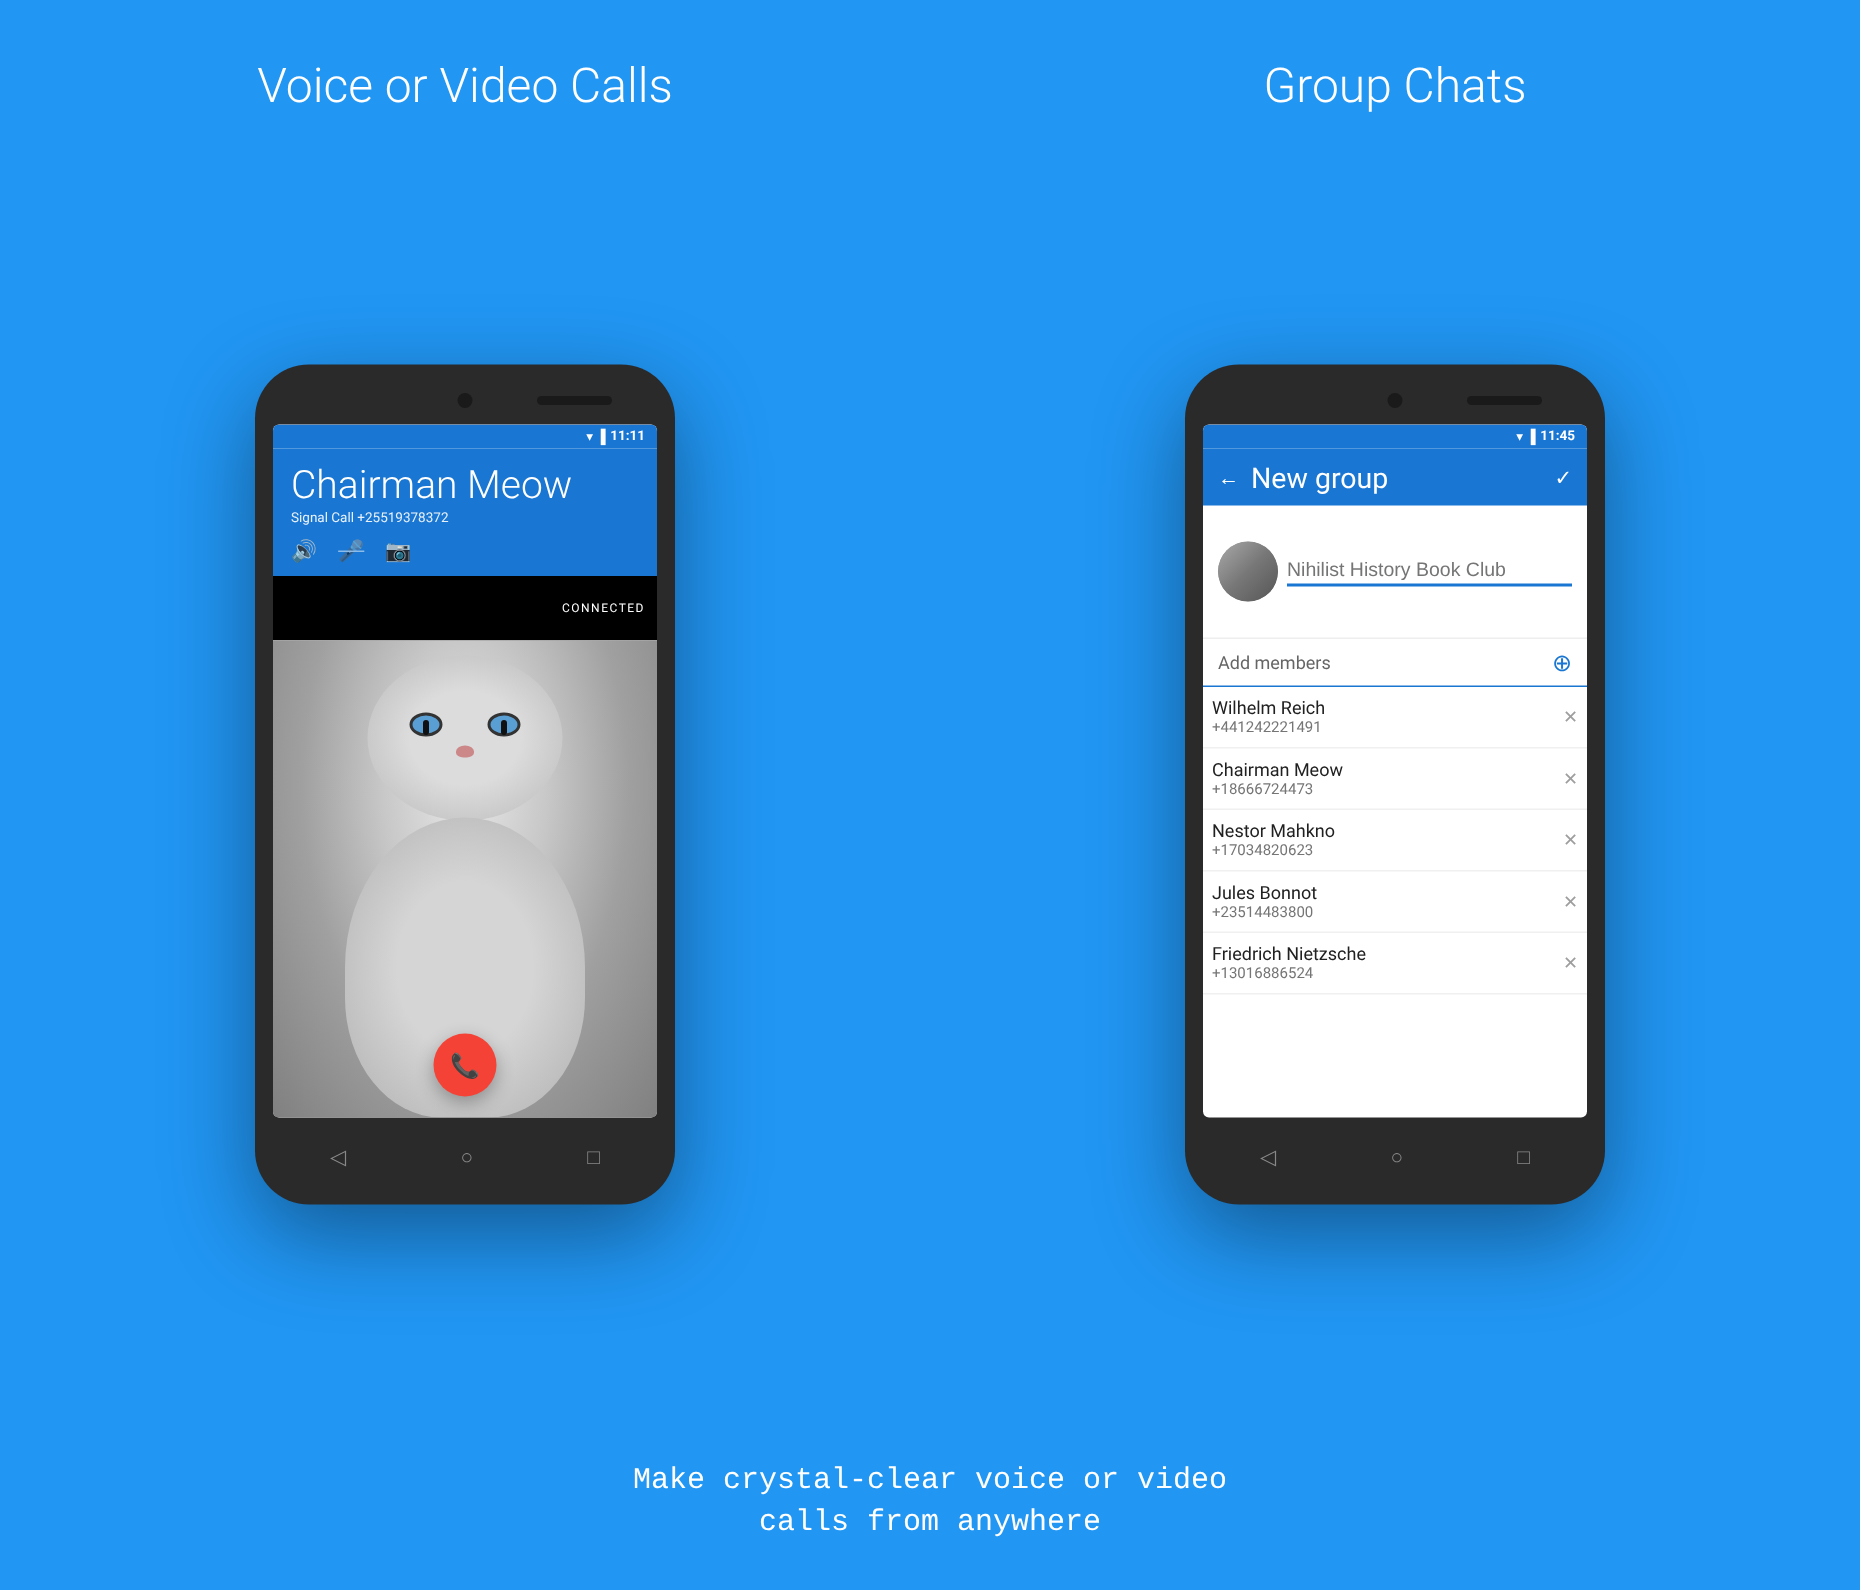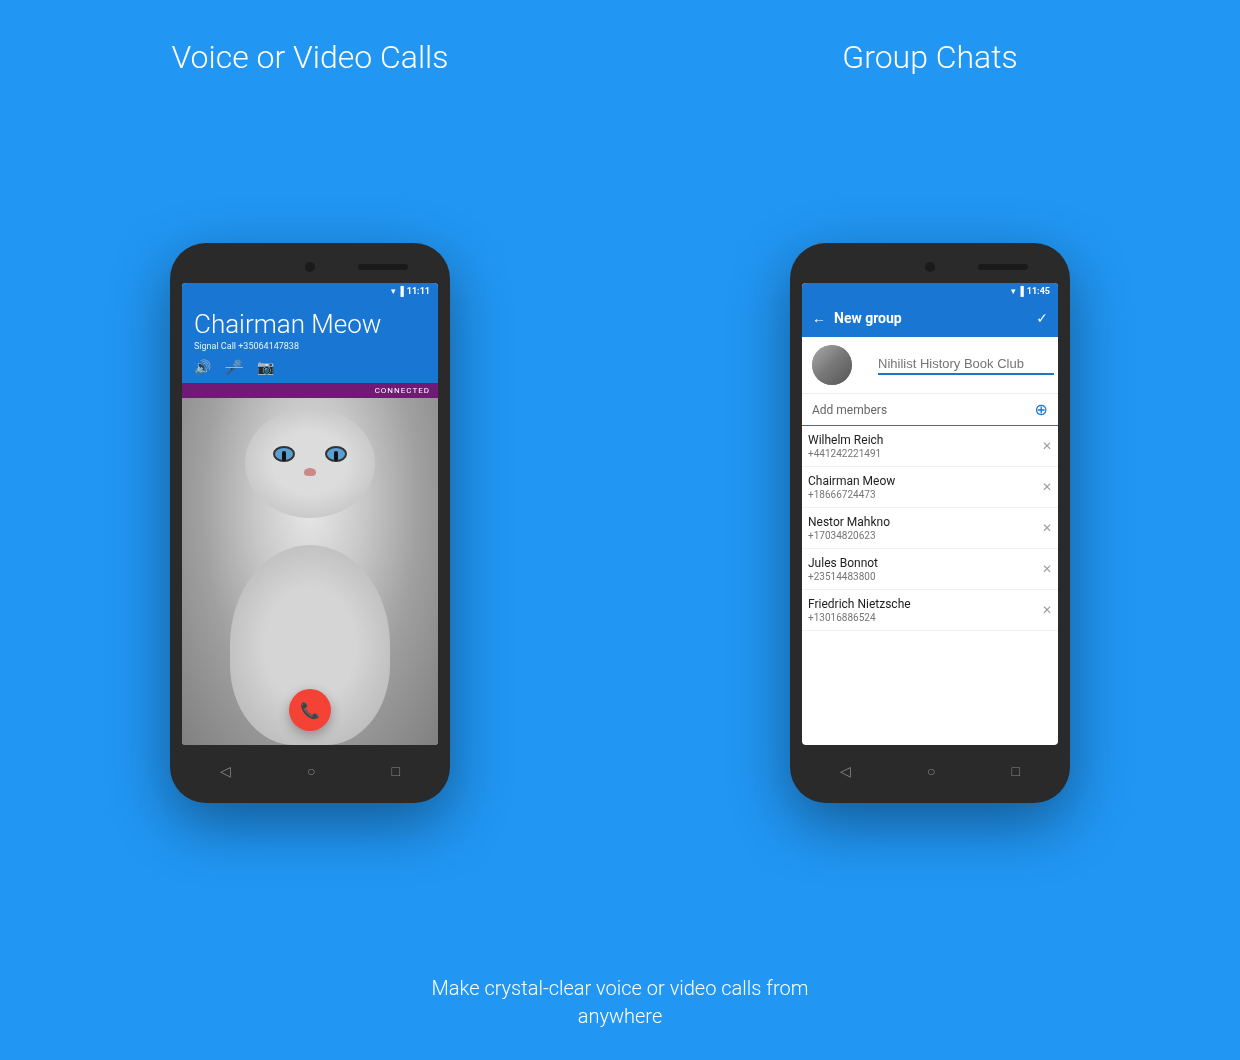--- a/index.html
+++ b/index.html
@@ -142,23 +142,23 @@
     .call-icon {
       color: white;
       font-size: 14px;
       opacity: 0.9;
     }
     .call-icon.muted {
       opacity: 0.5;
       text-decoration: line-through;
     }
     .connected-bar {
-      background: #701a75;
+      background: #000000;
       text-align: right;
-      padding: 3px 8px;
+      padding: 17px 8px;
       font-size: 8px;
       color: white;
       letter-spacing: 1px;
     }
     .cat-image {
       flex: 1;
       background: linear-gradient(to bottom, #d0d0d0 0%, #b0b0b0 40%, #909090 100%);
       display: flex;
       align-items: center;
       justify-content: center;
@@ -248,32 +248,32 @@
       align-items: center;
       gap: 8px;
       height: 38px;
     }
     .back-arrow {
       font-size: 14px;
       color: white;
     }
     .header-title {
       flex: 1;
-      font-size: 14px;
-      font-weight: 700;
+      font-size: 19px;
+      font-weight: 400;
     }
     .check-icon {
       font-size: 14px;
       color: white;
     }
     .group-name-row {
-      padding: 8px 10px;
-      display: flex;
-      align-items: center;
-      gap: 26px;
+      padding: 24px 10px;
+      display: flex;
+      align-items: center;
+      gap: 6px;
       border-bottom: 1px solid #eee;
     }
     .group-avatar {
       width: 40px;
       height: 40px;
       border-radius: 50%;
       background: linear-gradient(135deg, #999 0%, #666 100%);
       flex-shrink: 0;
       overflow: hidden;
       display: flex;
@@ -340,20 +340,21 @@
       justify-content: space-around;
       padding: 24px 0 30px;
     }
     .caption {
       width: 440px;
       text-align: center;
       color: white;
       font-size: 20px;
       font-weight: 300;
       line-height: 1.4;
+      font-family: Liberation Mono, monospace;
     }
   </style>
 </head>
 <body>
 
 <div class="page-layout">
 
   <div class="titles-row">
     <h2 class="section-title">Voice or Video Calls</h2>
     <h2 class="section-title">Group Chats</h2>
@@ -371,21 +372,21 @@
         <div class="status-bar">
           <div class="signal-icons">
             <span>▾</span>
             <span>▐</span>
           </div>
           <span class="time">11:11</span>
         </div>
 
         <div class="call-header">
           <div class="call-name">Chairman Meow</div>
-          <div class="call-subtitle">Signal Call  +35064147838</div>
+          <div class="call-subtitle">Signal Call  +25519378372</div>
           <div class="call-icons">
             <span class="call-icon">🔊</span>
             <span class="call-icon muted">🎤</span>
             <span class="call-icon">📷</span>
           </div>
         </div>
 
         <div class="connected-bar">
           <span>CONNECTED</span>
         </div>

